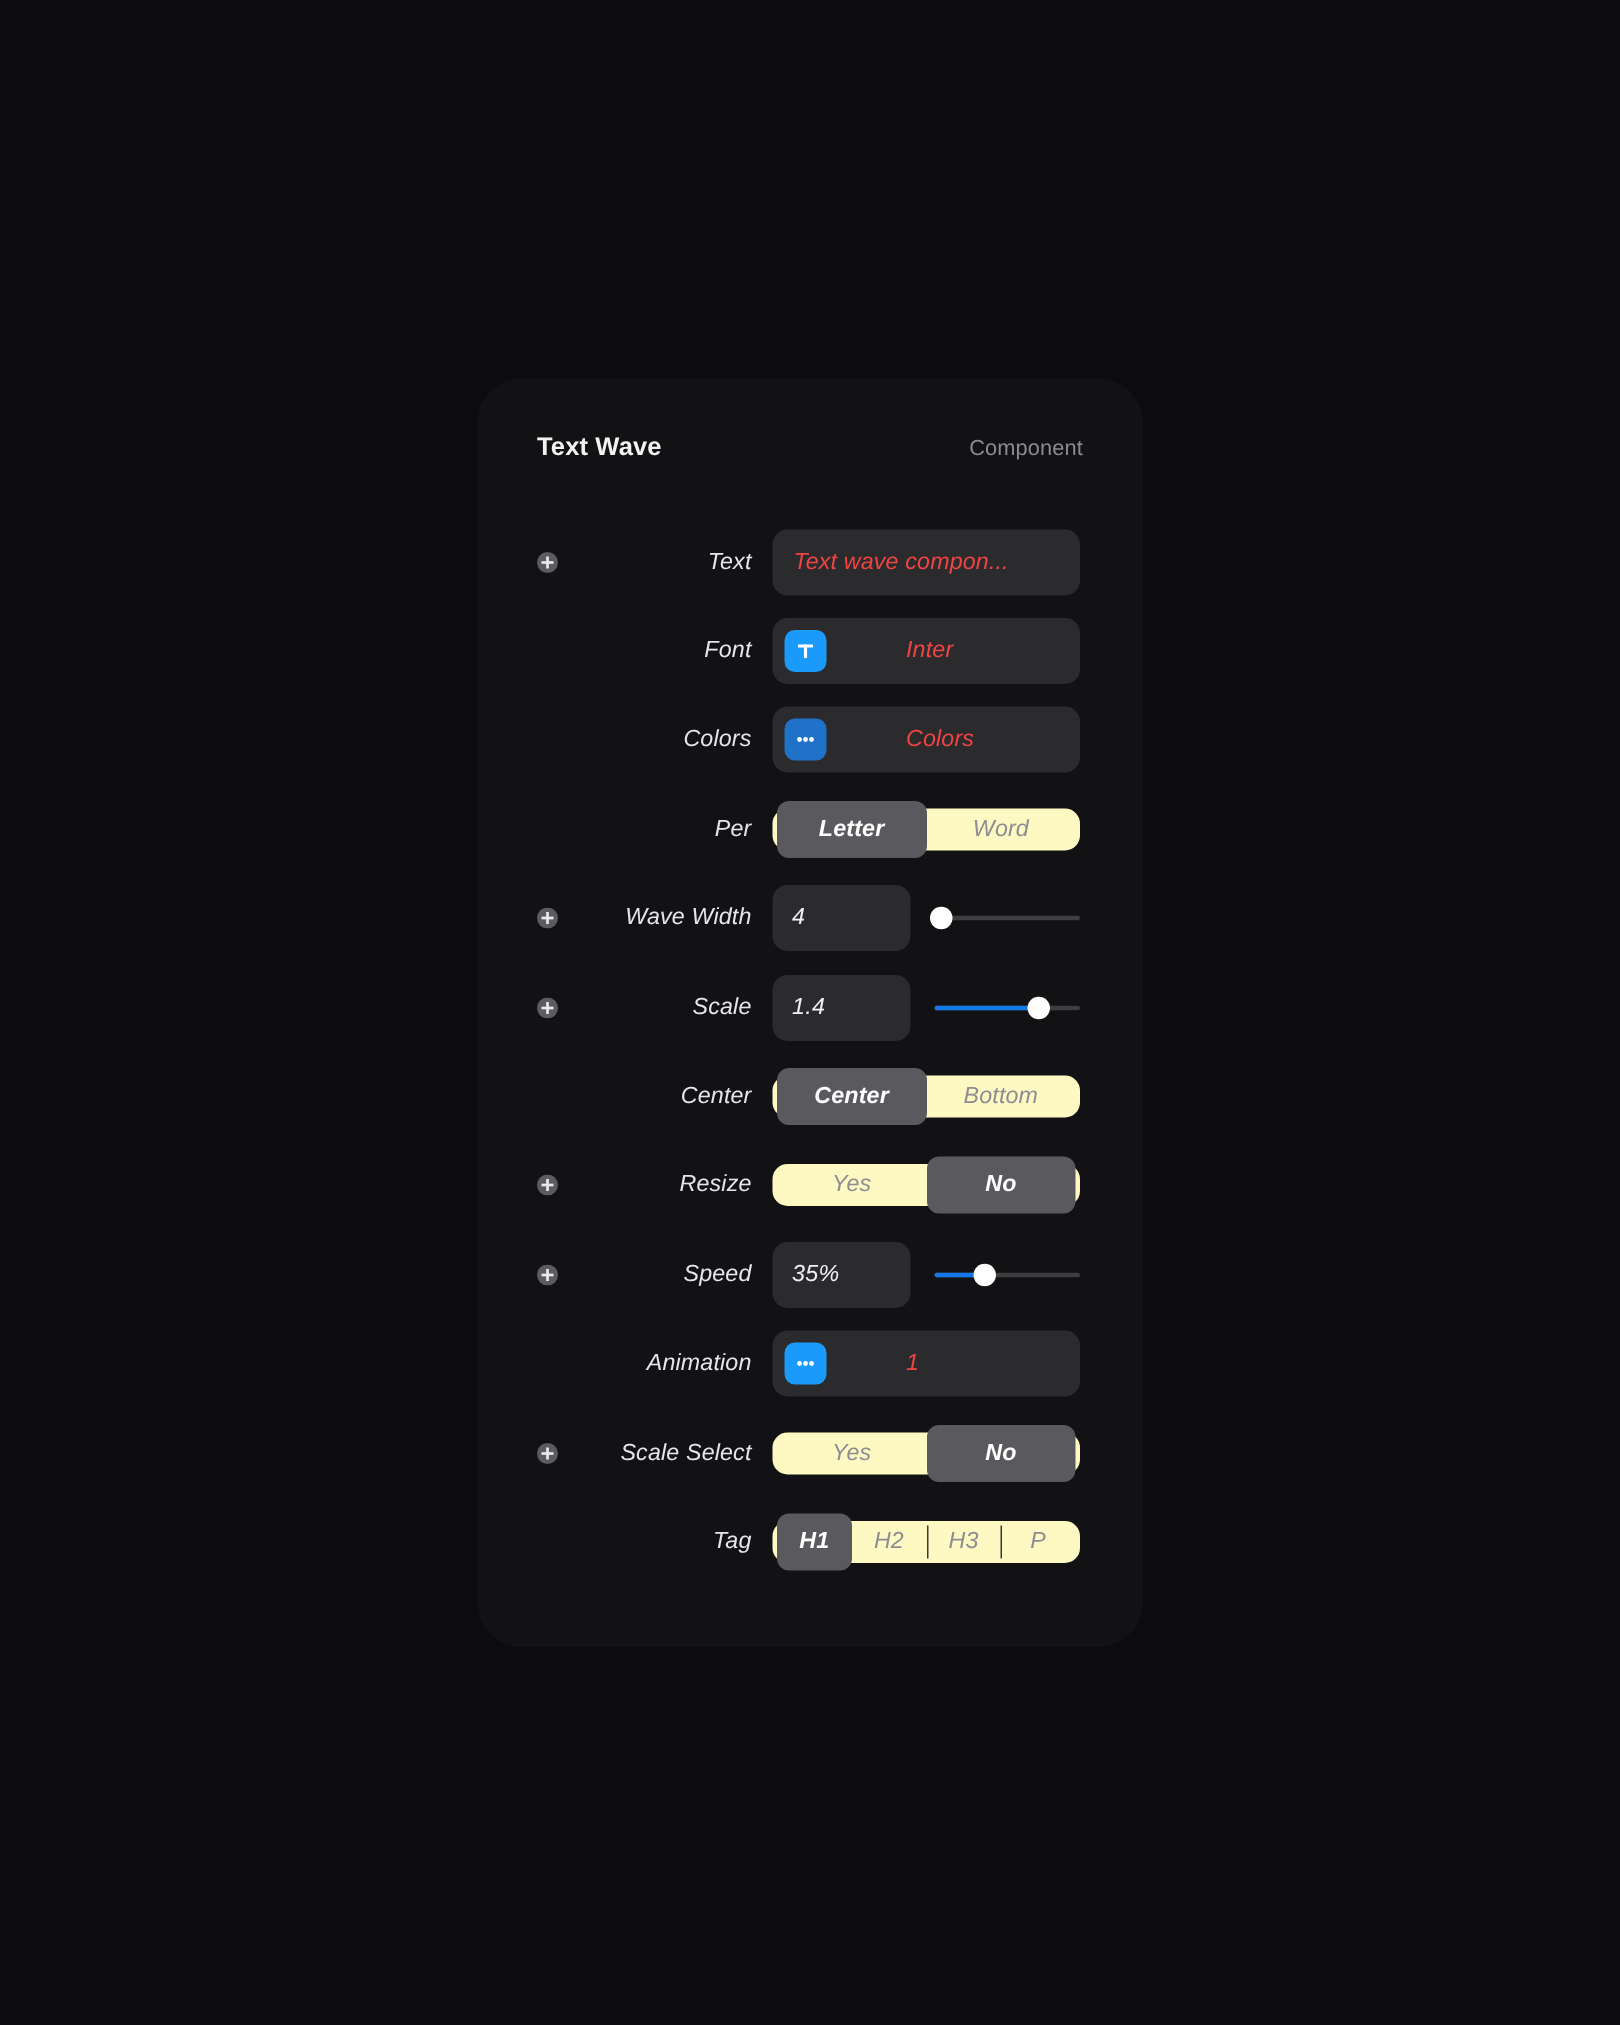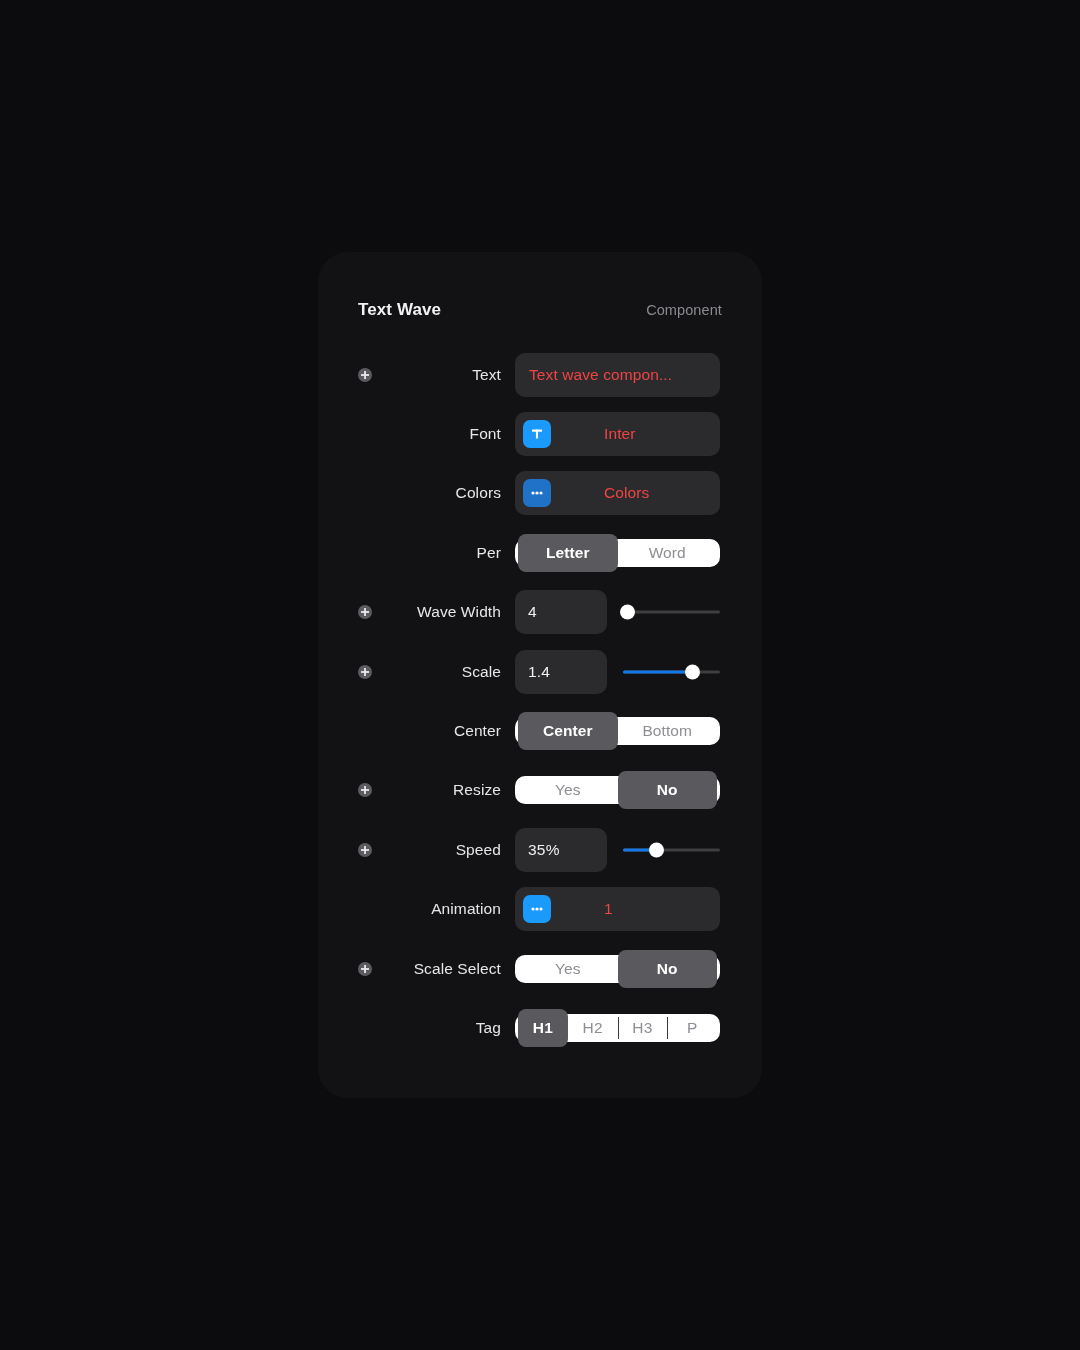--- a/index.html
+++ b/index.html
@@ -27,21 +27,21 @@
     width: 444px;
     height: 846px;
     background: #121214;
     border-radius: 30px;
   }
 
   
   .panel-header {
     position: absolute;
     left: 40px;
-    top: 48px;
+    top: 36px;
     width: 364px;
     height: 26px;
     display: flex;
     align-items: baseline;
     justify-content: space-between;
   }
   .panel-title {
     font-size: 17px;
     font-weight: bold;
     color: #f2f2f3;
@@ -59,20 +59,21 @@
     left: 0;
     top: 93px;
     width: 444px;
   }
 
   .row {
     position: relative;
     height: 59.4px;
     display: flex;
     align-items: center;
+    font-style: italic;
   }
 
   .row-label-zone {
     position: relative;
     width: 197px;
     height: 100%;
     display: flex;
     align-items: center;
     justify-content: flex-end;
     padding-right: 14px;
@@ -132,21 +133,21 @@
     justify-content: center;
   }
   .sq-icon.blue-bright { background: #1a9bfc; }
   .sq-icon.blue-muted  { background: #2072c8; }
   .sq-icon svg { display: block; }
 
   
   .segmented {
     width: 205px;
     height: 28px;
-    background: #ffffff;
+    background: #fef9c3;
     border-radius: 10px;
     display: flex;
     align-items: center;
     padding: 3px;
     position: relative;
   }
   .seg {
     flex: 1 1 0;
     height: 38px;
     border-radius: 8px;

